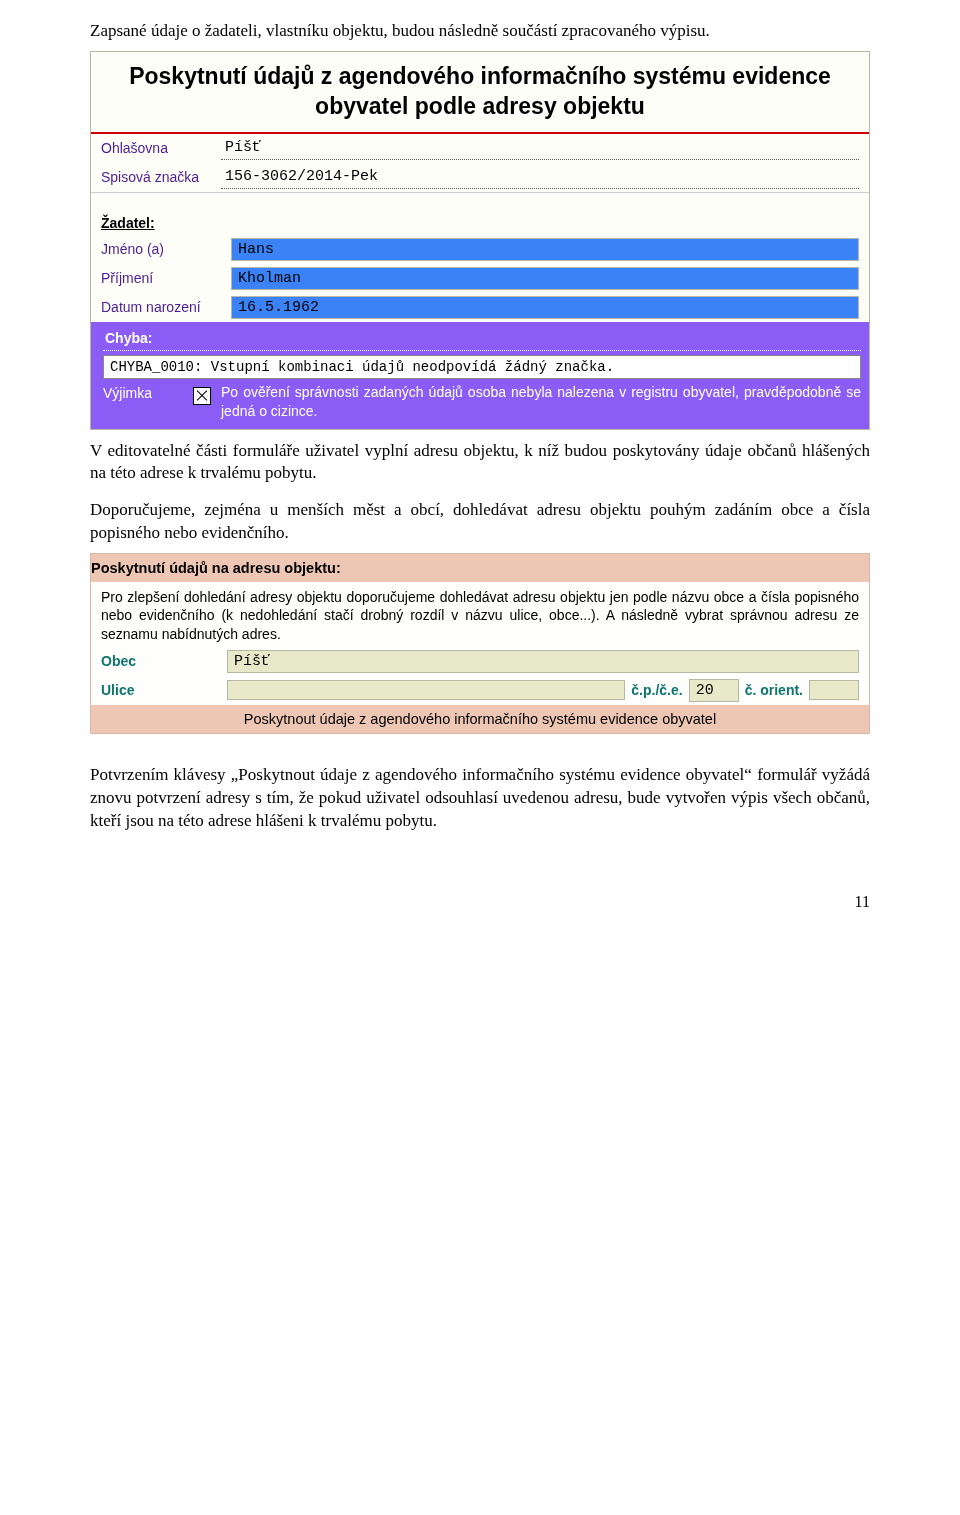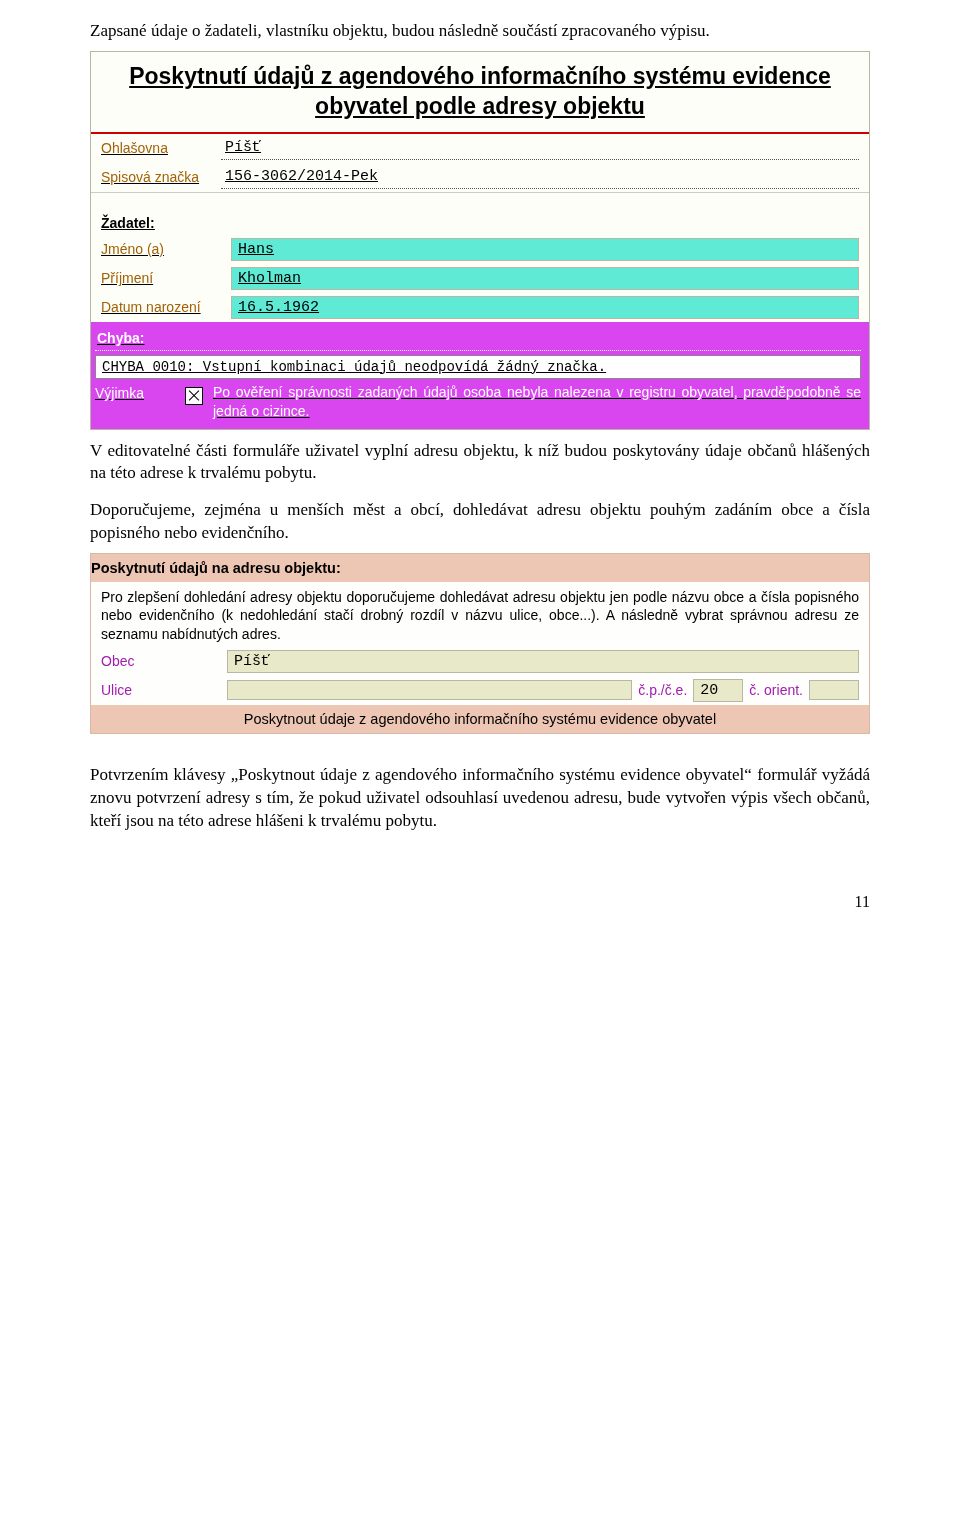--- a/index.html
+++ b/index.html
@@ -39,21 +39,20 @@
   .bullet-text {
     font-weight: bold;
     font-family: "Times New Roman", Times, serif;
     font-size: 17px;
   }
   .form-box {
     border: 1px solid #b7b7a3;
     background: #fefef9;
     margin: 8px 0 10px 0;
     font-family: Verdana, Arial, sans-serif;
-    text-decoration: underline;
   }
   .form-title {
     font-family: Arial, sans-serif;
     font-weight: bold;
     font-size: 23px;
     padding: 10px 12px 10px 12px;
     line-height: 1.3;
     text-align: center;
   }
   .hr-red {
@@ -67,30 +66,30 @@
     padding: 3px 10px;
   }
   .field-row.dotted {
     border-bottom: 1px dotted #888;
   }
   .label {
     width: 120px;
     flex-shrink: 0;
     font-family: Verdana, Arial, sans-serif;
     font-size: 14px;
-    color: #a16207;
+    color: #4c1d95;
   }
   .label-wide {
     width: 130px;
   }
   .value-input {
     flex: 1;
     font-family: "Courier New", monospace;
     font-size: 15px;
-    background: #5eead4;
+    background: #3b82f6;
     border: 1px solid #b7b7a3;
     padding: 2px 6px;
     min-height: 20px;
     box-sizing: border-box;
   }
   .value-dotted {
     flex: 1;
     font-family: "Courier New", monospace;
     font-size: 15px;
     padding: 2px 4px 0 4px;
@@ -99,23 +98,23 @@
   }
   .section-head {
     font-family: Verdana, Arial, sans-serif;
     font-size: 14px;
     font-weight: bold;
     padding: 22px 10px 4px 10px;
     text-decoration: underline;
     border-top: 1px solid #ccc;
   }
   .error-panel {
-    background: #d946ef;
+    background: #8b5cf6;
     color: #fff;
-    padding: 6px 8px 8px 4px;
+    padding: 6px 8px 8px 12px;
   }
   .error-label {
     font-family: Verdana, Arial, sans-serif;
     font-size: 14px;
     font-weight: bold;
     color: #fff;
     padding: 2px 2px 4px 2px;
     border-bottom: 1px dotted #fff;
     margin-bottom: 4px;
   }
@@ -189,22 +188,23 @@
   }
   .addr-row {
     display: flex;
     align-items: center;
     padding: 3px 10px;
     gap: 6px;
   }
   .addr-label {
     font-family: Verdana, Arial, sans-serif;
     font-size: 14px;
-    color: #a21caf;
+    color: #0f766e;
     white-space: nowrap;
+    font-weight: bold;
   }
   .addr-input {
     font-family: "Courier New", monospace;
     font-size: 15px;
     background: #e7e9c8;
     border: 1px solid #b7b7a3;
     padding: 2px 6px;
     min-height: 20px;
     box-sizing: border-box;
   }

